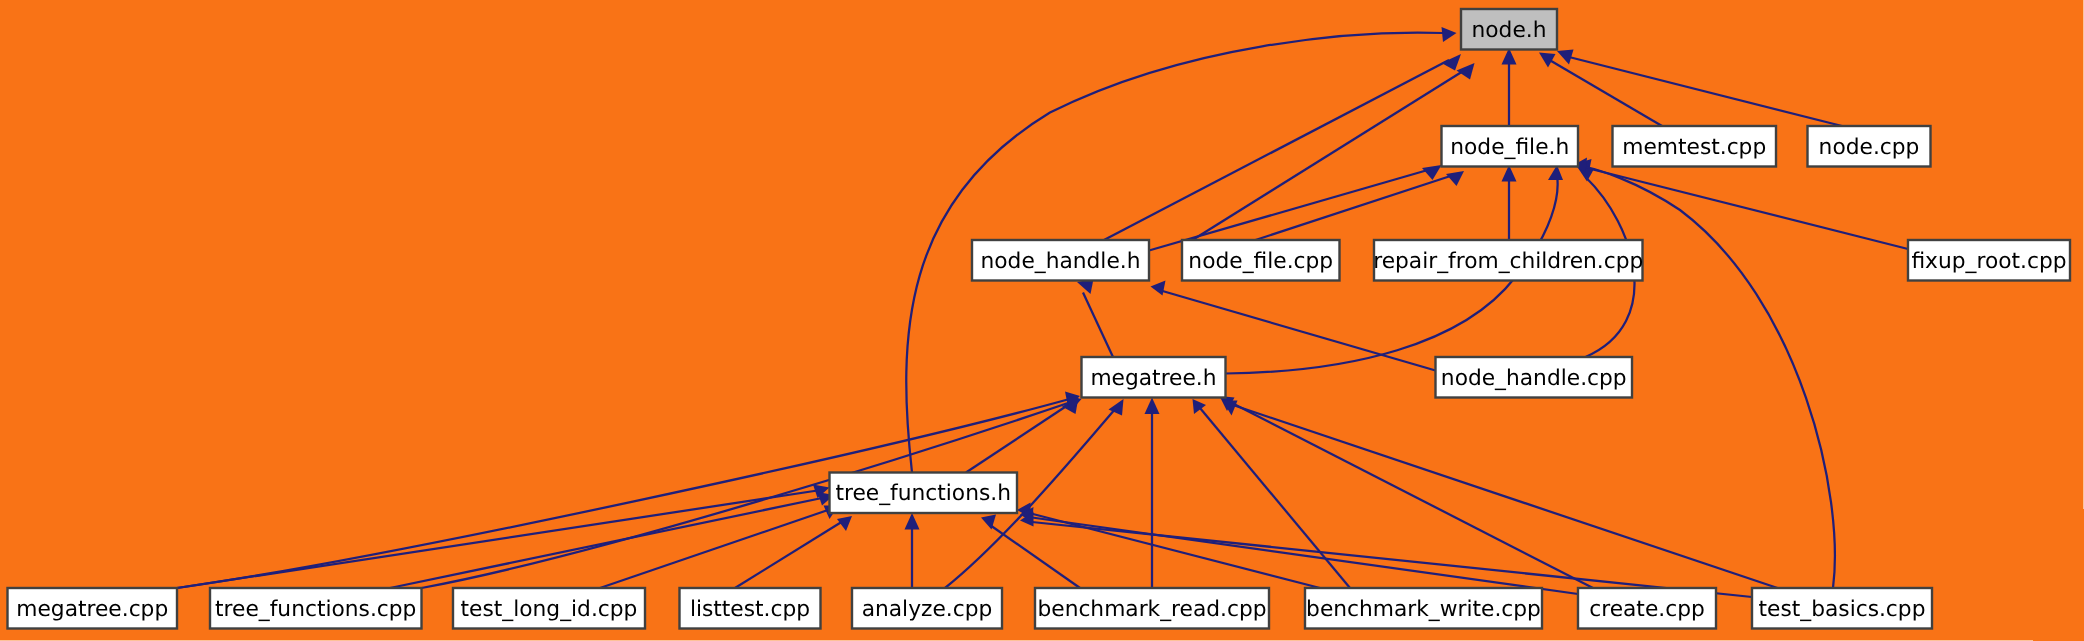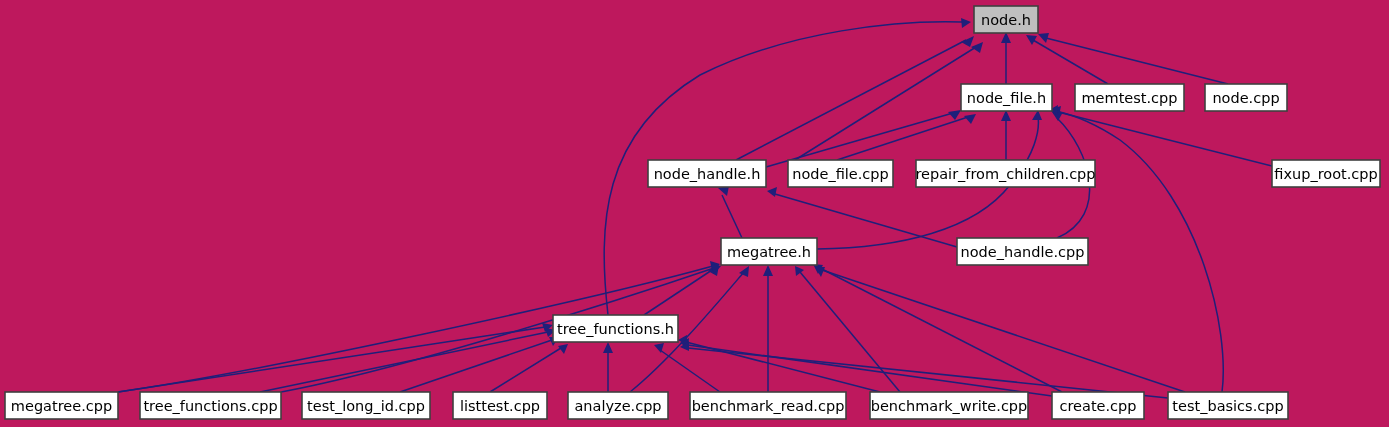--- a/index.html
+++ b/index.html
@@ -4,21 +4,21 @@
 <style>
   html, body {
     margin: 0;
     padding: 0;
     background: #ffffff;
   }
   #graph-root {
     position: relative;
     width: 1389px;
     height: 427px;
-    background: #be185d;
+    background: #f97316;
     font-family: "DejaVu Sans", sans-serif;
     overflow: hidden;
   }
   svg#graph-canvas {
     position: absolute;
     left: 0;
     top: 0;
     width: 1389px;
     height: 427px;
   }

